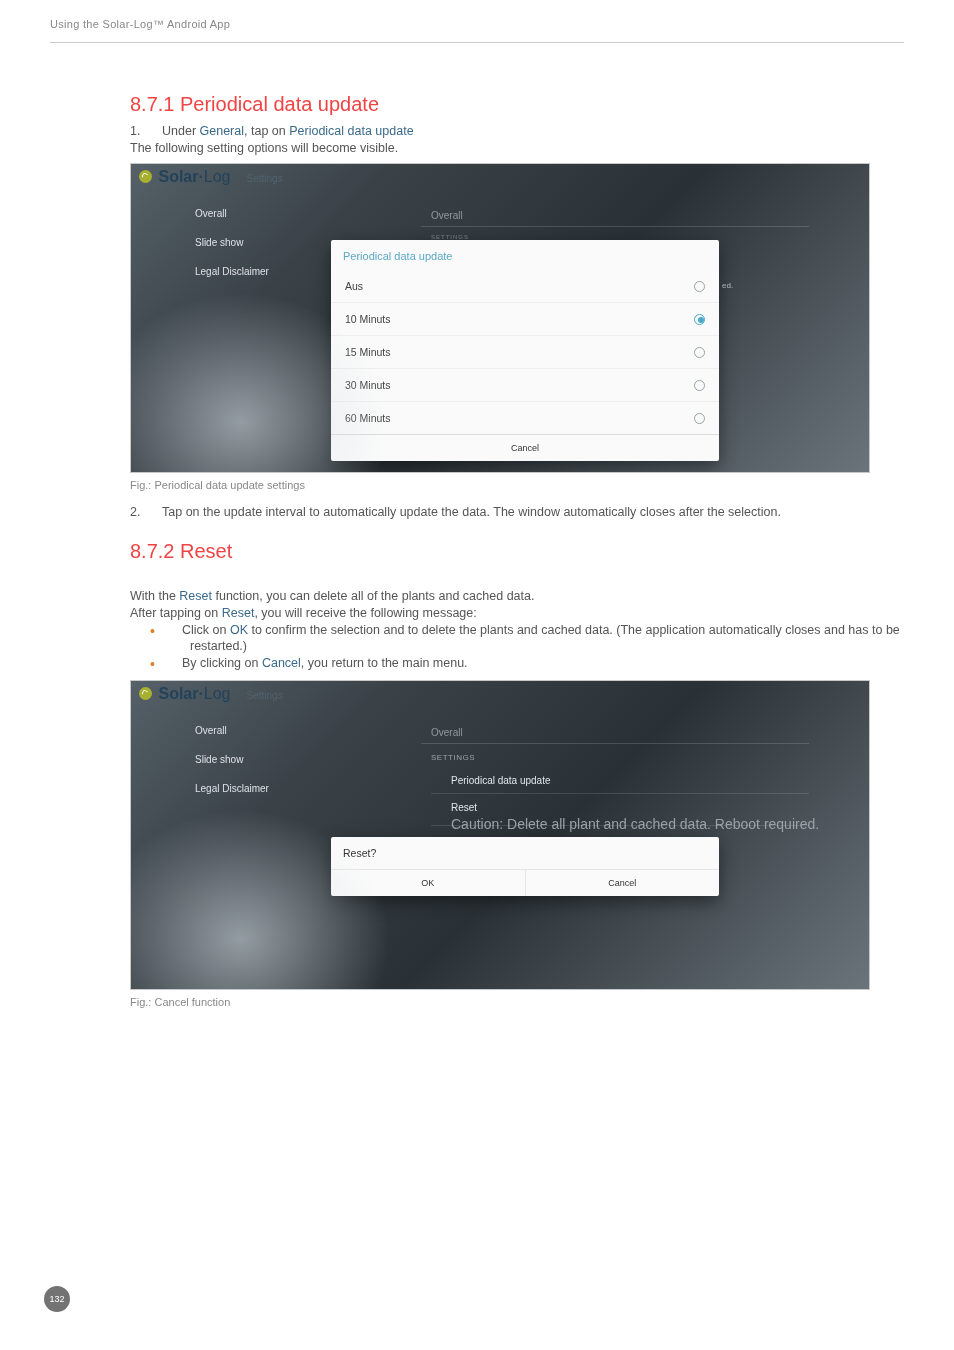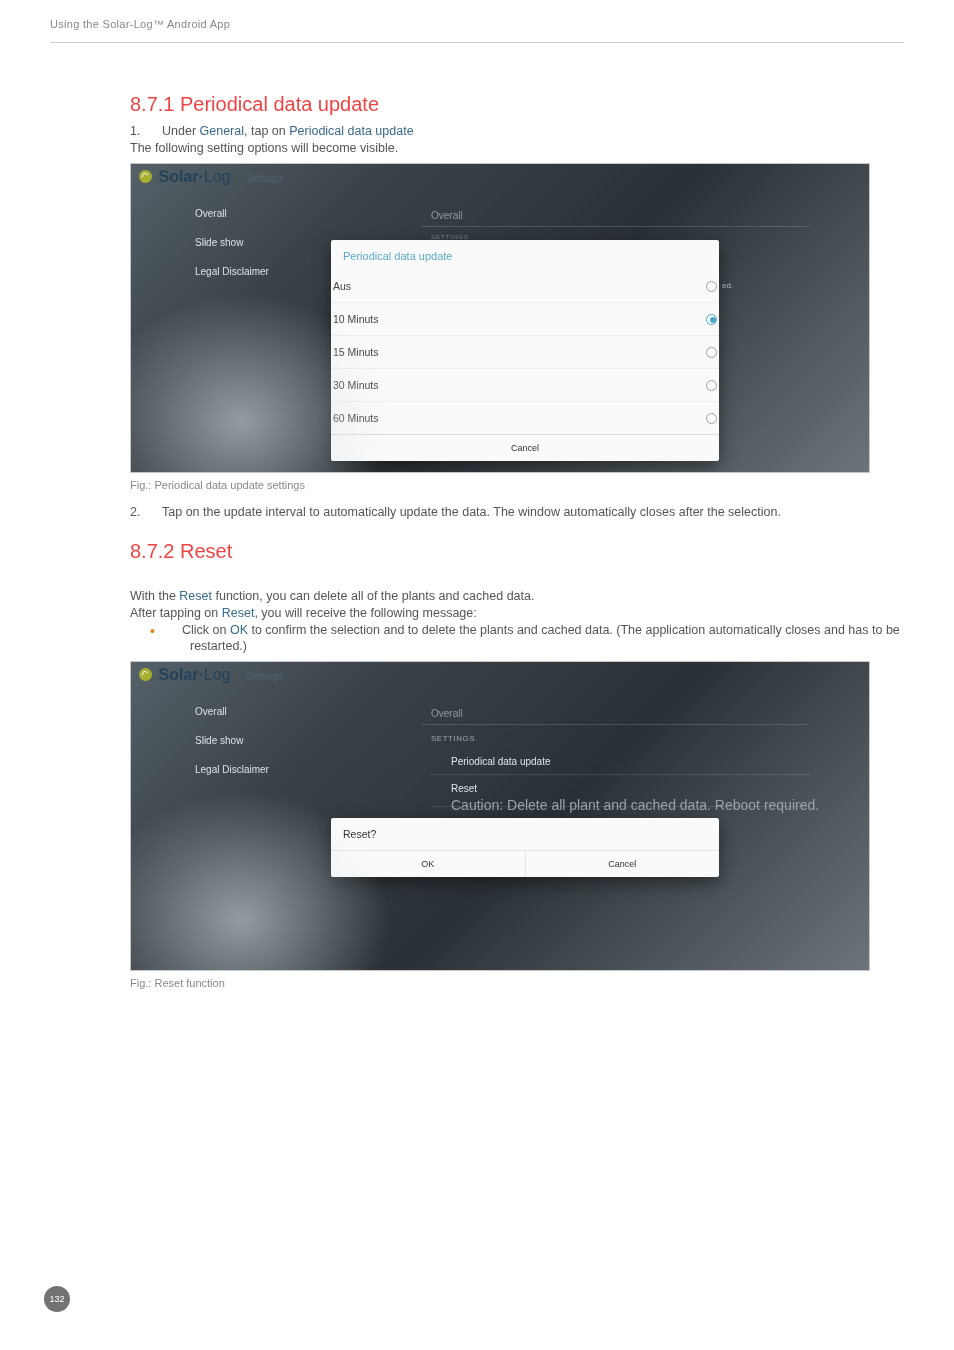--- a/index.html
+++ b/index.html
@@ -170,21 +170,21 @@
     border-radius: 2px;
     box-shadow: 0 6px 18px rgba(0,0,0,0.45);
     font-size: 11px;
   }
   .dialog-title {
     color: #5aa9c8;
     padding: 10px 12px 8px 12px;
     font-size: 11px;
   }
   .dialog-opt {
-    padding: 10px 2px;
+    padding: 10px 14px;
     border-bottom: 1px solid #eeeeee;
     display: flex;
     justify-content: space-between;
     align-items: center;
     color: #444444;
     font-size: 10.5px;
   }
   .radio {
     width: 11px; height: 11px;
     border: 1.5px solid #9aa1a6;
@@ -398,20 +398,23 @@
   <div class="body-text">
     <span>With the </span><span class="link-color">Reset</span><span> function, you can delete all of the plants and cached data.</span>
   </div>
   <div class="body-text">
     <span>After tapping on </span><span class="link-color">Reset</span><span>, you will receive the following message:</span>
   </div>
 
   <div class="bullet-line">
     <span class="bullet-dot">•</span><span>Click on </span><span class="link-color">OK</span><span> to confirm the selection and to delete the plants and cached data. (The application automatically closes and has to be restarted.)</span>
   </div>
+  <div class="bullet-line">
+    <span class="bullet-dot">•</span><span>By clicking on </span><span class="link-color">Cancel</span><span>, you return to the main menu.</span>
+  </div>
 
   <div class="screenshot2">
     <div class="app-bar">
       <span>
         <span class="logo-circle"></span>
         <span class="brand-1">Solar</span>·<span class="brand-2">Log</span>
       </span>
       <span class="app-bar-sub">Settings</span>
     </div>
 
@@ -436,19 +439,19 @@
       <div class="dialog2-title">Reset?</div>
       <div class="dialog2-btns">
         <div class="dialog2-btn">OK</div>
         <div class="dialog2-btn">Cancel</div>
       </div>
     </div>
 
     <div class="glow"></div>
   </div>
 
-  <div class="caption">Fig.: Reset function</div>
+  <div class="caption">Fig.: Cancel function</div>
 
 </div>
 
 <div class="page-footer">
   <div class="page-circle">132</div>
 </div>
 
 </body></html>

